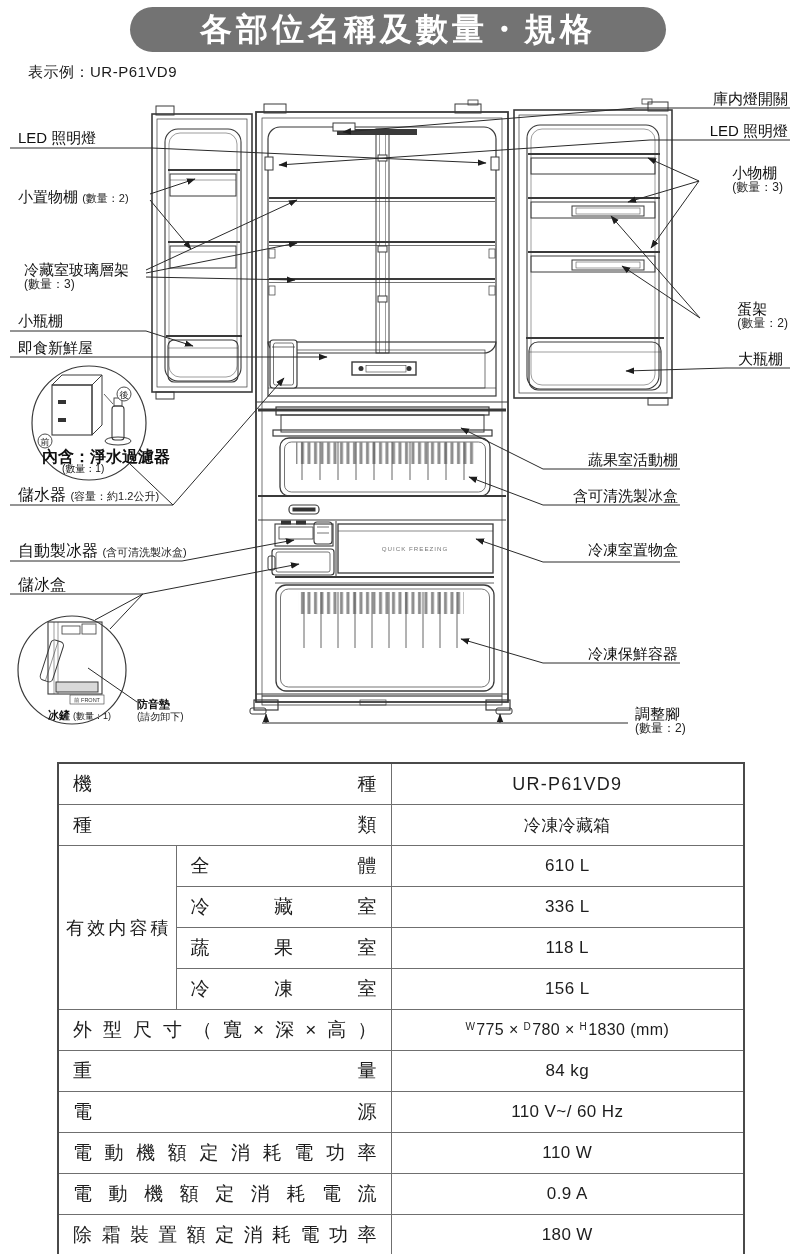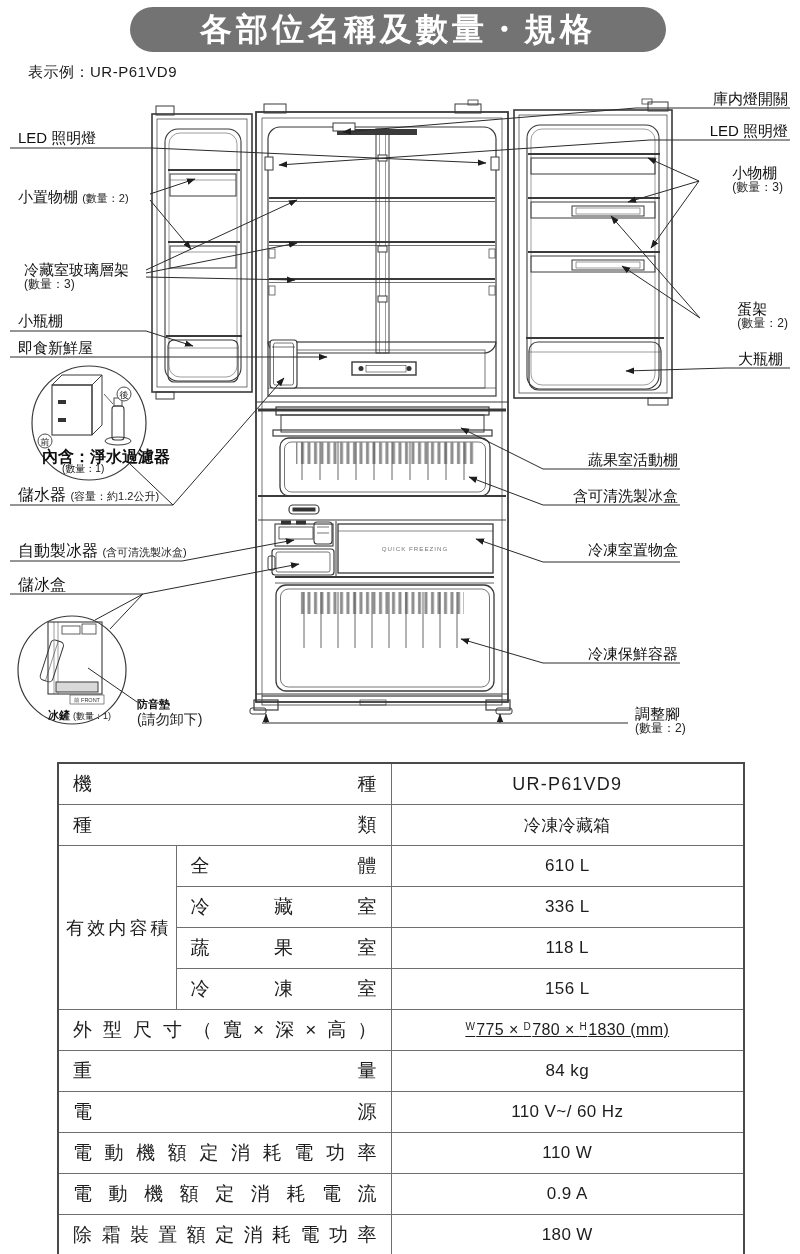--- a/index.html
+++ b/index.html
@@ -18,21 +18,21 @@
   .sm .note{font-size:9px;font-weight:normal;}
   .cap12{font-size:16px;font-weight:bold;}
   .cap10{font-size:10px;}
   .spec{position:absolute;left:57px;top:762px;width:686px;z-index:2;border-collapse:collapse;
         table-layout:fixed;border:2.5px solid #4a4a4a;background:#fff;}
   .spec td{border:1.3px solid #6f6f6f;height:40px;padding:0 14px;font-size:19px;color:#1d1d1d;
            overflow:hidden;}
   .spec td.val{text-align:center;font-size:17px;padding:0 6px;letter-spacing:.4px;}
   .spec td.val.model{font-size:18px;letter-spacing:1.2px;}
   .spec td.cap{font-size:18px;padding:0 7px;}
-  .spec td.dims{font-size:16px;text-decoration:underline;}
+  .spec td.dims{font-size:16px;}
   .spread{display:flex;justify-content:space-between;align-items:center;width:100%;}
   .sup{font-size:10px;position:relative;top:-5px;margin-right:1px;}
 </style>
 </head>
 <body>
 
 <div class="page">
 
   <div class="banner">
     <span>各部位名稱及數量・規格</span>
@@ -321,21 +321,21 @@
 
   <div class="lbl" style="left:18px;top:576px;font-size:16px">
     <span>儲冰盒</span></div>
 
   <div class="lbl sm" style="left:48px;top:709px">
     <span>冰鏟</span>
     <span class="note">(數量：1)</span></div>
 
   <div class="lbl sm" style="left:137px;top:698px">
     <span>防音墊</span>
-    <span class="noteblk" style="font-weight:normal;font-size:14px">(請勿卸下)</span></div>
+    <span class="noteblk" style="font-weight:normal;font-size:10px">(請勿卸下)</span></div>
 
   <div class="lbl r" style="right:12px;top:90px">
     <span>庫内燈開關</span></div>
 
   <div class="lbl r" style="right:12px;top:122px">
     <span>LED 照明燈</span></div>
 
   <div class="lbl r" style="right:17px;top:164px">
     <span>小物棚</span>
     <span class="noteblk">(數量：3)</span></div>

